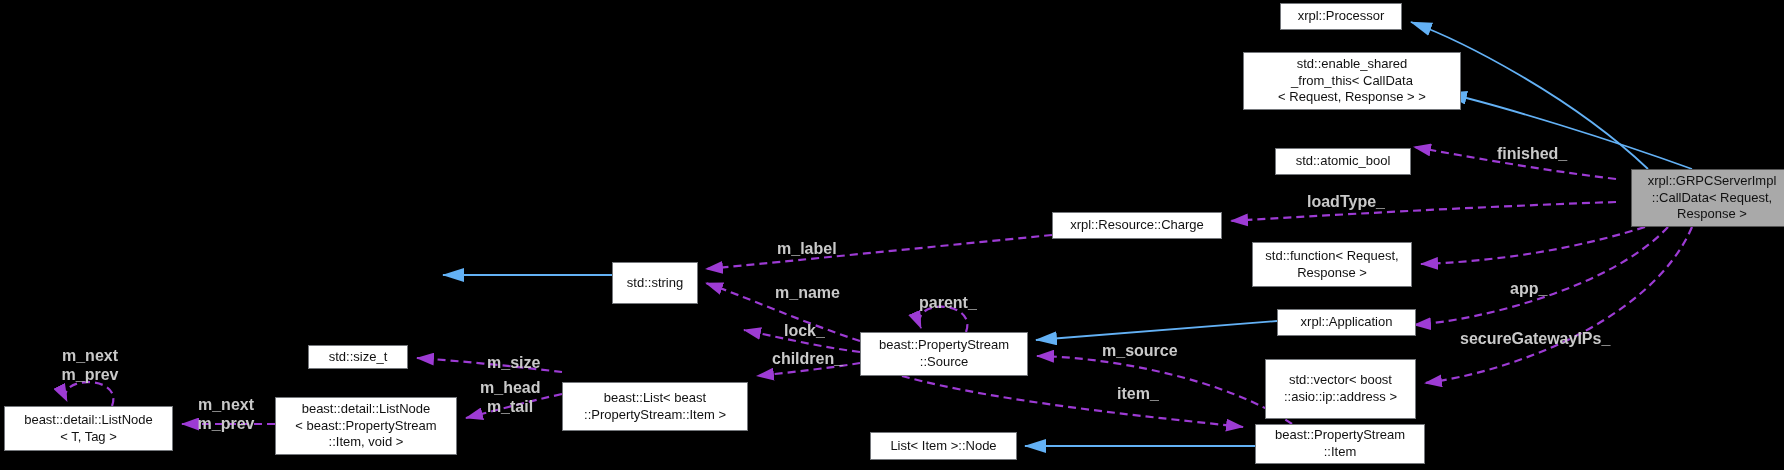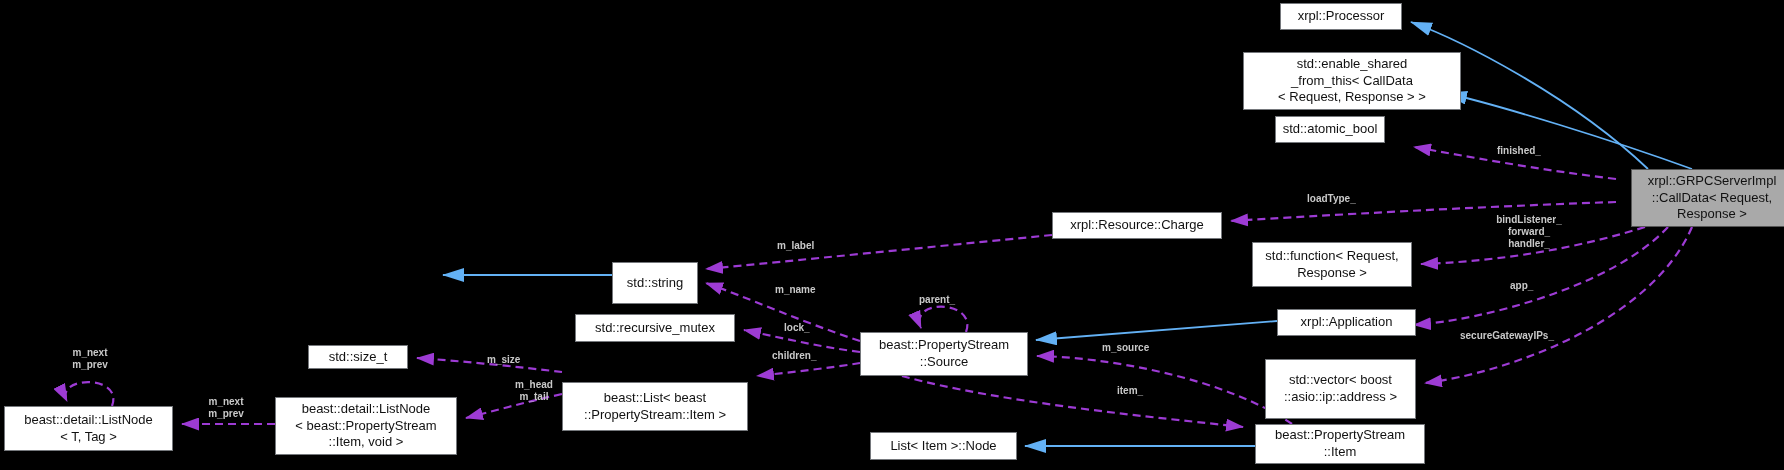--- a/index.html
+++ b/index.html
@@ -24,21 +24,21 @@
     padding:11px 4px;
   }
   .node.hl{
     background:#a9a9a9;
     border-color:#565656;
     margin-left:15px;
   }
   .elabel{
     position:absolute;
     color:#c9c9c9;
-    font-size:10px;
+    font-size:16px;
     font-weight:bold;
     line-height:1.18;
     white-space:pre-line;
     text-align:center;
   }
 </style>
 </head>
 <body>
 
 <div class="canvas">
@@ -80,37 +80,36 @@
       <path d="M112,406 C124,374 54,376 67,401" marker-end="url(#arrow-purple)"></path>
     </g>
   </svg>
 
   <div class="node" style="left:1280px;top:3px;width:122px;height:27px">xrpl::Processor</div>
 
   <div class="node" style="left:1243px;top:52px;width:218px;height:58px">std::enable_shared
 _from_this&lt; CallData
 &lt; Request, Response &gt; &gt;</div>
 
-  <div class="node" style="left:1275px;top:116px;width:110px;height:27px">std::atomic_bool</div>
+  <div class="node" style="left:1275px;top:148px;width:136px;height:27px">std::atomic_bool</div>
 
   <div class="node hl" style="left:1616px;top:169px;width:162px;height:58px">xrpl::GRPCServerImpl
 ::CallData&lt; Request,
 Response &gt;</div>
 
   <div class="node" style="left:1052px;top:212px;width:170px;height:27px">xrpl::Resource::Charge</div>
 
   <div class="node" style="left:1252px;top:242px;width:160px;height:45px">std::function&lt; Request,
 Response &gt;</div>
 
 
   <div class="node" style="left:612px;top:262px;width:86px;height:42px">std::string</div>
 
   <div class="node" style="left:1277px;top:309px;width:139px;height:27px">xrpl::Application</div>
 
-  <div class="node" style="left:575px;top:314px;width:160px;height:28px">std::recursive_mutex</div>
 
   <div class="node" style="left:860px;top:332px;width:168px;height:44px">beast::PropertyStream
 ::Source</div>
 
   <div class="node" style="left:308px;top:345px;width:100px;height:21px">std::size_t</div>
 
   <div class="node" style="left:562px;top:382px;width:186px;height:49px">beast::List&lt; beast
 ::PropertyStream::Item &gt;</div>
 
   <div class="node" style="left:1265px;top:359px;width:151px;height:60px">std::vector&lt; boost
@@ -125,23 +124,20 @@
 
   <div class="node" style="left:870px;top:432px;width:147px;height:28px">List&lt; Item &gt;::Node</div>
 
   <div class="node" style="left:1255px;top:424px;width:170px;height:40px">beast::PropertyStream
 ::Item</div>
 
   <div class="elabel" style="left:1497px;top:145px">finished_</div>
 
   <div class="elabel" style="left:1307px;top:193px">loadType_</div>
 
-  <div class="elabel" style="left:1473px;top:214px;width:112px">bindListener_
-forward_
-handler_</div>
 
   <div class="elabel" style="left:1510px;top:280px">app_</div>
 
   <div class="elabel" style="left:1460px;top:330px">secureGatewayIPs_</div>
 
   <div class="elabel" style="left:777px;top:240px">m_label</div>
 
   <div class="elabel" style="left:775px;top:284px">m_name</div>
 
   <div class="elabel" style="left:919px;top:294px">parent_</div>
@@ -149,21 +145,21 @@
   <div class="elabel" style="left:784px;top:322px">lock_</div>
 
   <div class="elabel" style="left:772px;top:350px">children_</div>
 
   <div class="elabel" style="left:1102px;top:342px">m_source</div>
 
   <div class="elabel" style="left:1117px;top:385px">item_</div>
 
   <div class="elabel" style="left:487px;top:354px">m_size</div>
 
-  <div class="elabel" style="left:504px;top:379px;width:60px">m_head
+  <div class="elabel" style="left:480px;top:379px;width:60px">m_head
 m_tail</div>
 
   <div class="elabel" style="left:58px;top:347px;width:64px">m_next
 m_prev</div>
 
   <div class="elabel" style="left:196px;top:396px;width:60px">m_next
 m_prev</div>
 
 </div>
 

